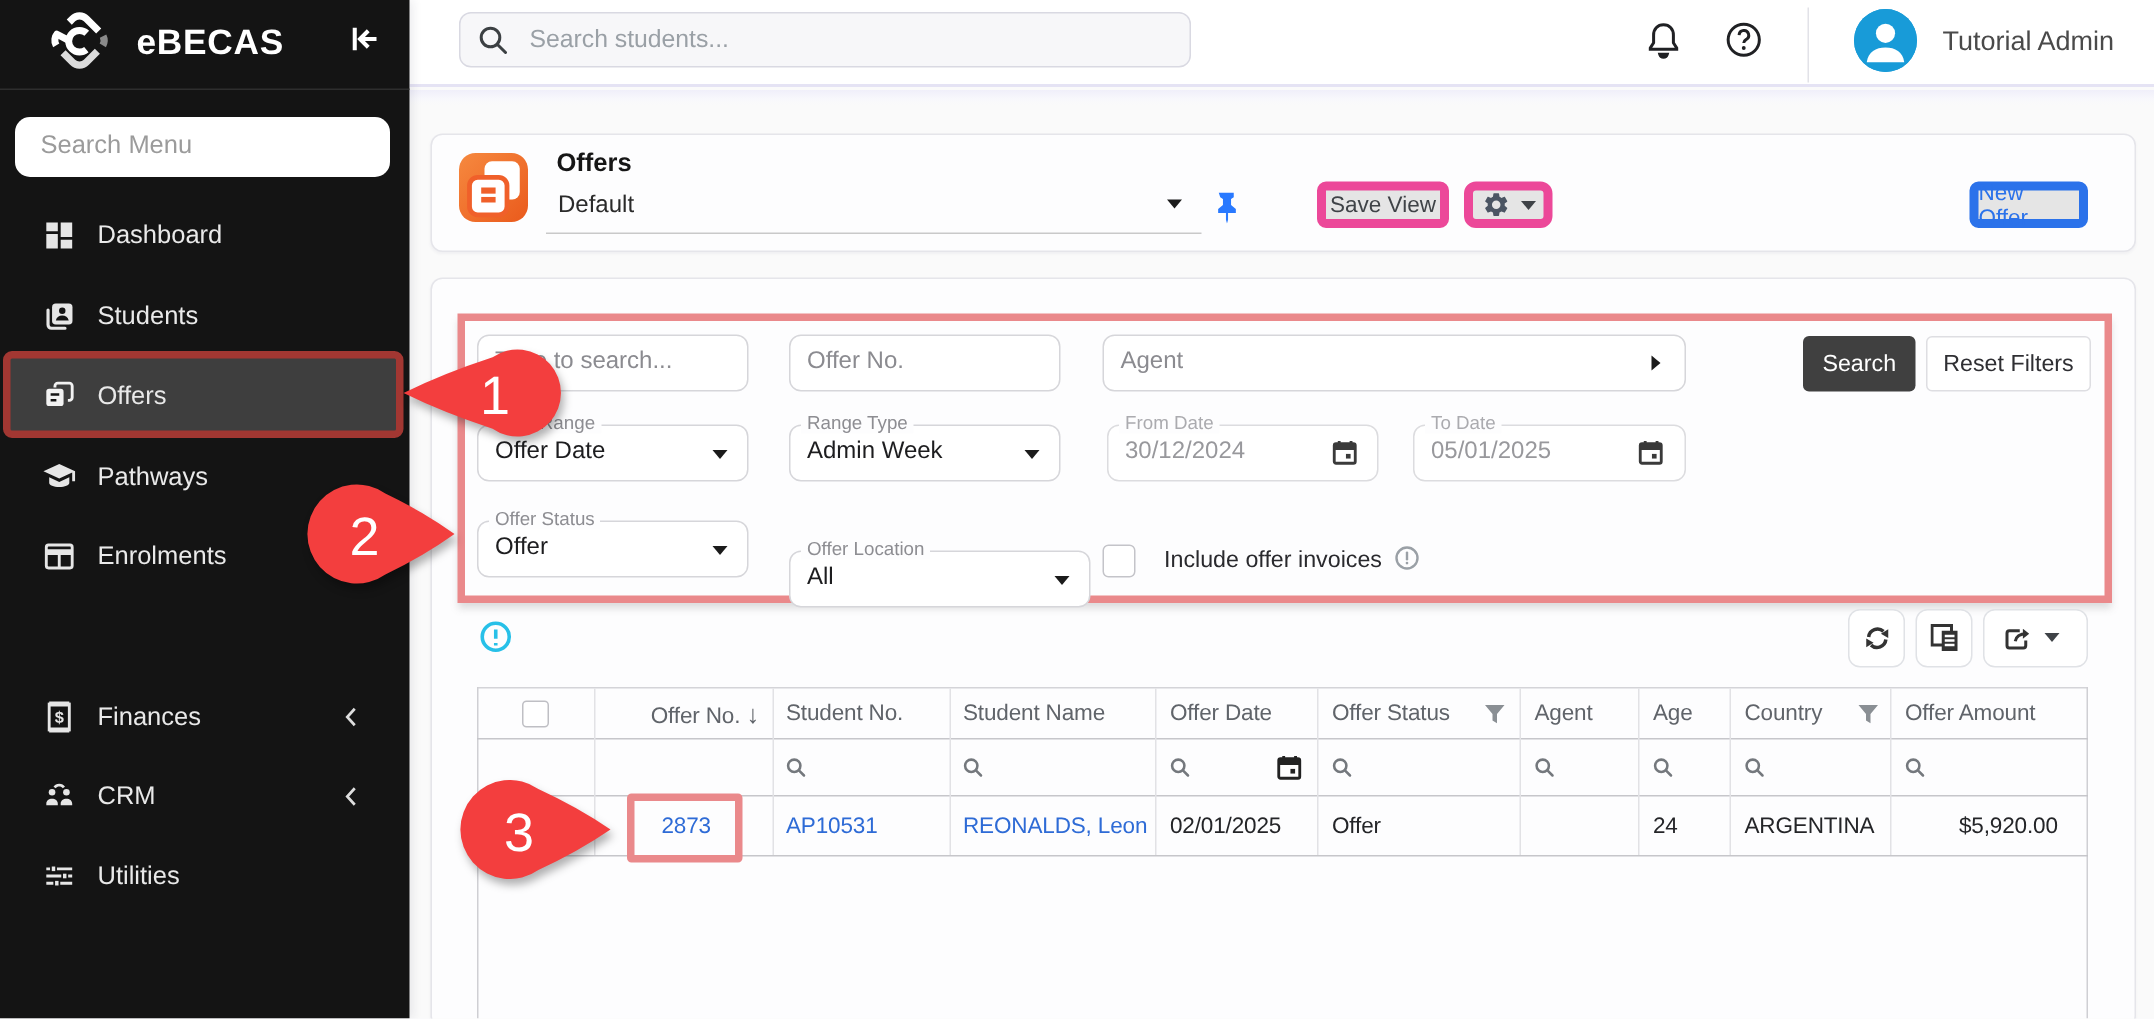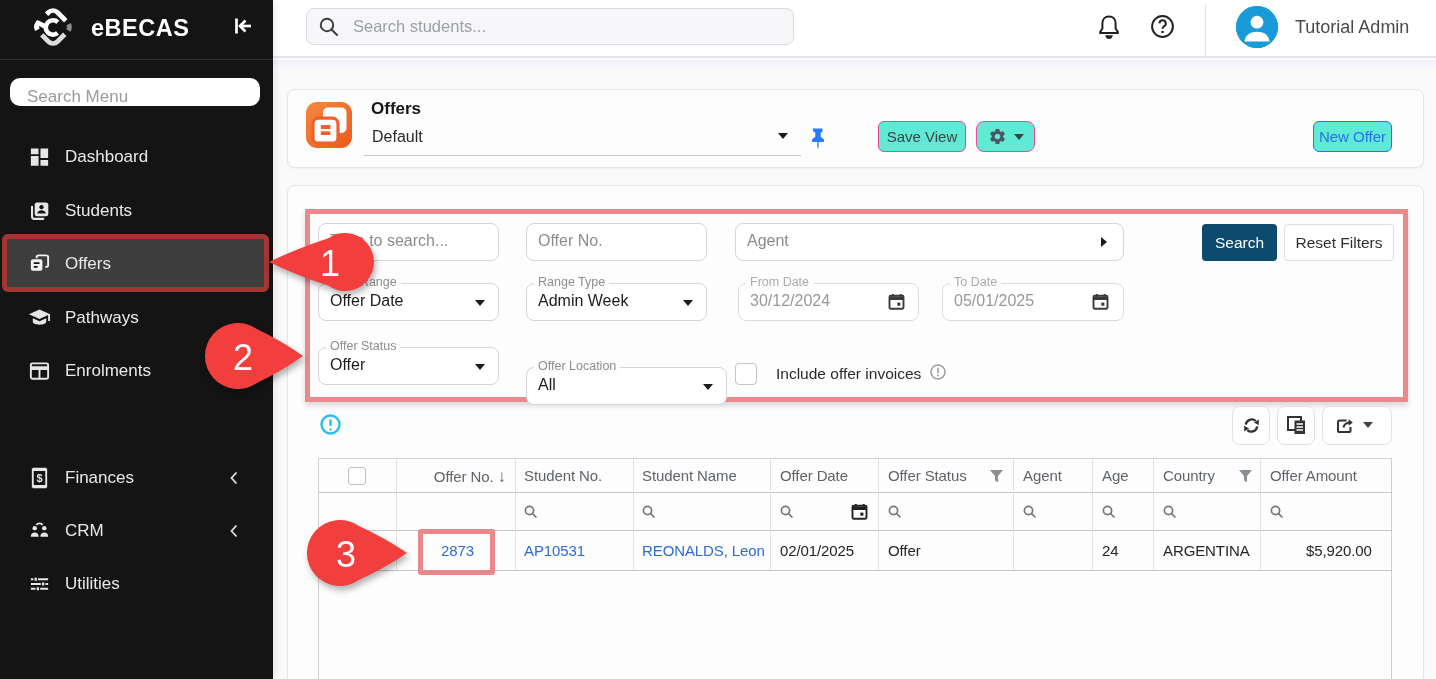--- a/index.html
+++ b/index.html
@@ -6,21 +6,21 @@
   html,body { width:1436px; height:679px; overflow:hidden; background:#fafafa;
     font-family:"Liberation Sans", sans-serif; }
   #page { position:relative; width:1436px; height:679px; }
   .abs { position:absolute; }
 
   
   #sidebar { left:0; top:0; width:273px; height:679px; background:#141414;
     box-shadow:3px 0 6px rgba(40,40,60,.08); }
   #brand { left:91px; top:15px; font-size:23.5px; font-weight:700; color:#fff; letter-spacing:.5px; }
   #sidediv { left:0; top:59px; width:273px; height:1px; background:#2e2e2e; }
-  #menusearch { left:10px; top:78px; width:250px; height:28px; background:#fff;
+  #menusearch { left:10px; top:78px; width:250px; height:40px; background:#fff;
     border-radius:10px; }
   #menusearch span { position:absolute; left:17px; top:9px; font-size:17px; color:#9b9b9b; }
   .mitem { left:0; width:273px; height:40px; }
   .mico { position:absolute; left:28px; top:50%; transform:translateY(-50%); width:23px; height:23px; }
   .mtxt { position:absolute; left:65px; top:50%; transform:translateY(-50%);
     font-size:17px; color:#e9e9e9; }
   .chev { position:absolute; left:228px; top:50%; transform:translateY(-50%); width:12px; height:16px; }
   #offersel { left:2px; top:234px; width:267px; height:58px; background:#3e3e3e;
     border:5px solid #a23732; border-radius:6px; }
 
@@ -44,22 +44,22 @@
   #card2 { left:287px; top:185px; width:1137px; height:500px; }
 
   #oicon { left:306px; top:102px; width:46px; height:46px; border-radius:11px;
     background:linear-gradient(135deg,#f6893f 0%, #ea5a1c 100%); }
   #otitle { left:371px; top:99px; font-size:17px; font-weight:700; color:#161616; }
   #odefault { left:372px; top:128px; font-size:16px; color:#2a2a2a; }
   #ounder { left:364px; top:155px; width:437px; height:1px; background:#c9c9c9; }
   .caret { width:0; height:0; border-left:5.5px solid transparent;
     border-right:5.5px solid transparent; border-top:6.5px solid #1b1b1b; }
   #ocaret { left:778px; top:133px; }
-  .btn { display:flex; align-items:center; justify-content:center; background:#5eead4;
-    font-size:15px; color:#3f4347; border:1px solid #ec4899; border-radius:6px; }
+  .btn { display:flex; align-items:center; justify-content:center; background:#e5e5e5;
+    font-size:15px; color:#3f4347; border:6px solid #ec4899; border-radius:6px; }
   #saveview { left:878px; top:121px; width:88px; height:31px; }
   #gearbtn { left:976px; top:121px; width:59px; height:31px; border-radius:8px; }
   #newoffer { left:1313px; top:121px; width:79px; height:31px;
     border-color:#2b72ea; color:#2b72ea; }
 
   
   #fannot { left:305px; top:209px; width:1103px; height:193px;
     border:5px solid #ea898b; box-shadow:0 4px 5px rgba(120,120,120,.25); }
 
   
@@ -68,21 +68,21 @@
   .fld .ph { position:absolute; left:11px; top:8px; color:#8b8b90; }
   .fld .val { position:absolute; left:11px; top:8px; color:#1d1d1f; }
   .fld .lab { position:absolute; left:7px; top:-9px; font-size:12.5px; color:#8d8d92;
     background:#fdfdfe; padding:0 4px; }
   .fld .dcaret { position:absolute; right:13px; top:16px; width:0; height:0;
     border-left:5.5px solid transparent; border-right:5.5px solid transparent;
     border-top:6.5px solid #1b1b1b; }
   .fld.dis { border-color:#dcdcdf; }
   .fld.dis .lab { color:#ababaf; }
   .fld.dis .val { color:#98989c; }
-  #fbtn-search { left:1202px; top:224px; width:75px; height:37px; background:#0c4a6e;
+  #fbtn-search { left:1202px; top:224px; width:75px; height:37px; background:#404040;
     color:#fff; border:none; border-radius:4px; display:flex; align-items:center;
     justify-content:center; font-size:15.5px; }
   #fbtn-reset { left:1284px; top:224px; width:110px; height:37px; background:#fff;
     color:#2f2f33; border:1px solid #dedee2; border-radius:4px; display:flex;
     align-items:center; justify-content:center; font-size:15.5px; }
   #chk { left:735px; top:363px; width:22px; height:22px; border:1px solid #c4c4c9;
     border-radius:4px; background:#fff; }
   #chklab { left:776px; top:365px; font-size:15.5px; color:#2a2a2e; }
 
   

